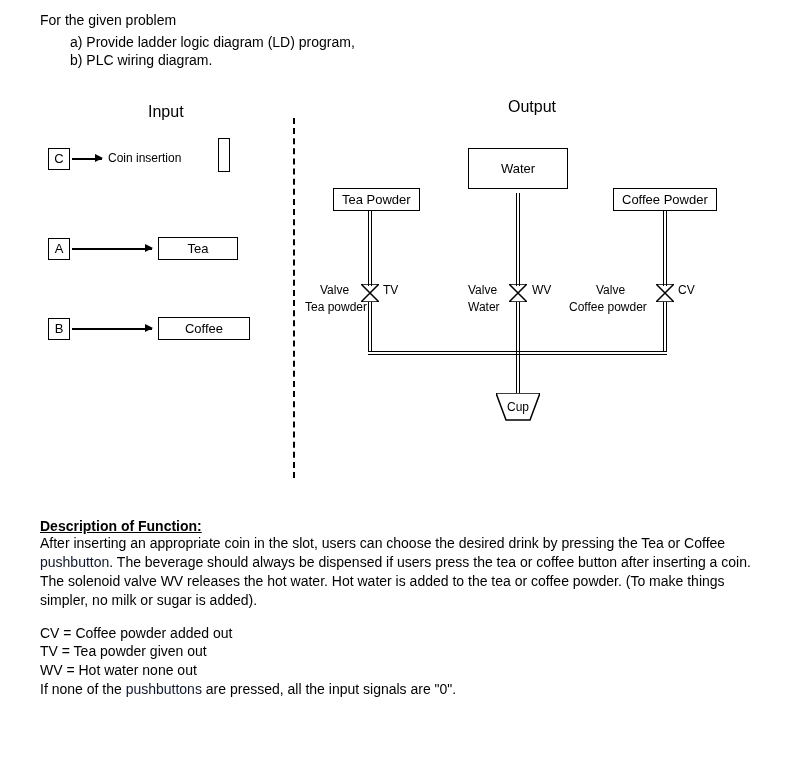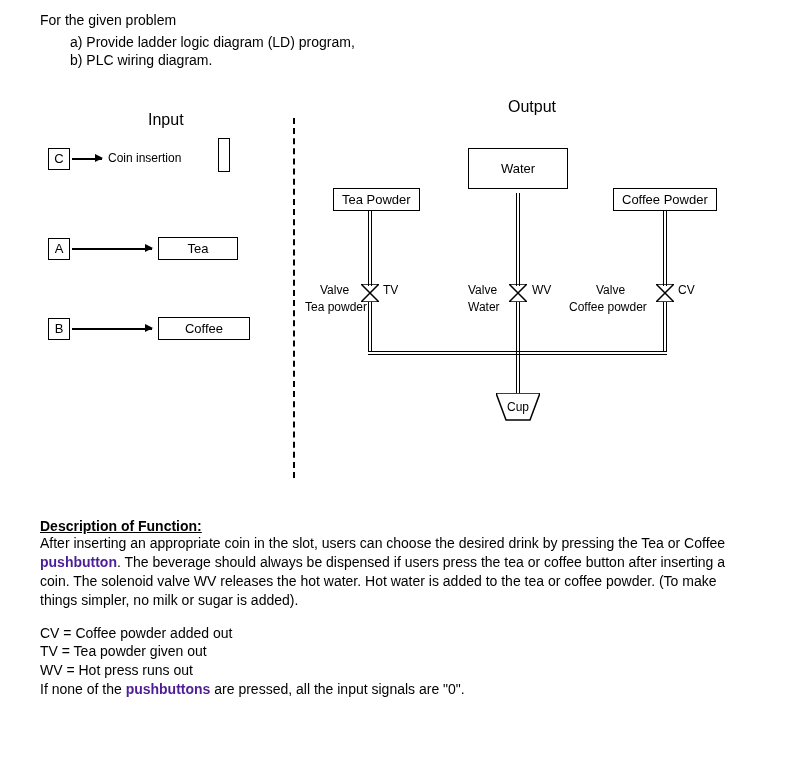--- a/index.html
+++ b/index.html
@@ -17,21 +17,21 @@
     .diagram-container {
       position: relative;
       width: 700px;
       height: 400px;
       margin: 30px auto 20px;
     }
     .diag-label {
       position: absolute;
       font-size: 16px;
     }
-    .input-header { left: 100px; top: 13px; }
+    .input-header { left: 100px; top: 5px; }
     .output-header { left: 460px; top: 0; }
     .dashed-divider {
       position: absolute;
       left: 245px;
       top: 20px;
       height: 360px;
       border-left: 2px dashed #000;
     }
     .small-box {
       position: absolute;
@@ -99,21 +99,21 @@
       border-left: 4px double #000;
     }
     .pipe-h {
       position: absolute;
       height: 0;
       border-top: 4px double #000;
     }
     .desc-heading { font-weight: bold; text-decoration: underline; margin-top: 10px; }
     .desc-para { margin-bottom: 14px; line-height: 1.35; }
     .legend-line { line-height: 1.35; }
-    .link-style { color: #4c1d95; font-weight: bold; }
+    .link-style { color: #0f172a; }
   </style>
 </head>
 <body>
 
 <div class="prompt-line">For the given problem</div>
 <div class="sub-list">
   <div class="sub-item">a)   Provide ladder logic diagram (LD) program,</div>
   <div class="sub-item">b)   PLC wiring diagram.</div>
 </div>
 
@@ -184,17 +184,17 @@
   <div class="txt" style="left:459px; top:302px;text-align:right;">Cup</div>
 </div>
 
 <div>
   <span class="desc-heading">Description of Function:</span>
   <p class="desc-para">
     <span>After inserting an appropriate coin in the slot, users can choose the desired drink by pressing the Tea or Coffee </span><span class="link-style">pushbutton</span><span>. The beverage should always be dispensed if users press the tea or coffee button after inserting a coin. The solenoid valve WV releases the hot water. Hot water is added to the tea or coffee powder. (To make things simpler, no milk or sugar is added).</span>
   </p>
   <div class="legend-line">CV = Coffee powder added out</div>
   <div class="legend-line">TV = Tea powder given out</div>
-  <div class="legend-line">WV = Hot press runs out</div>
+  <div class="legend-line">WV = Hot water none out</div>
   <div class="legend-line">
     <span>If none of the </span><span class="link-style">pushbuttons</span><span> are pressed, all the input signals are "0".</span>
   </div>
 </div>
 
 </body></html>

